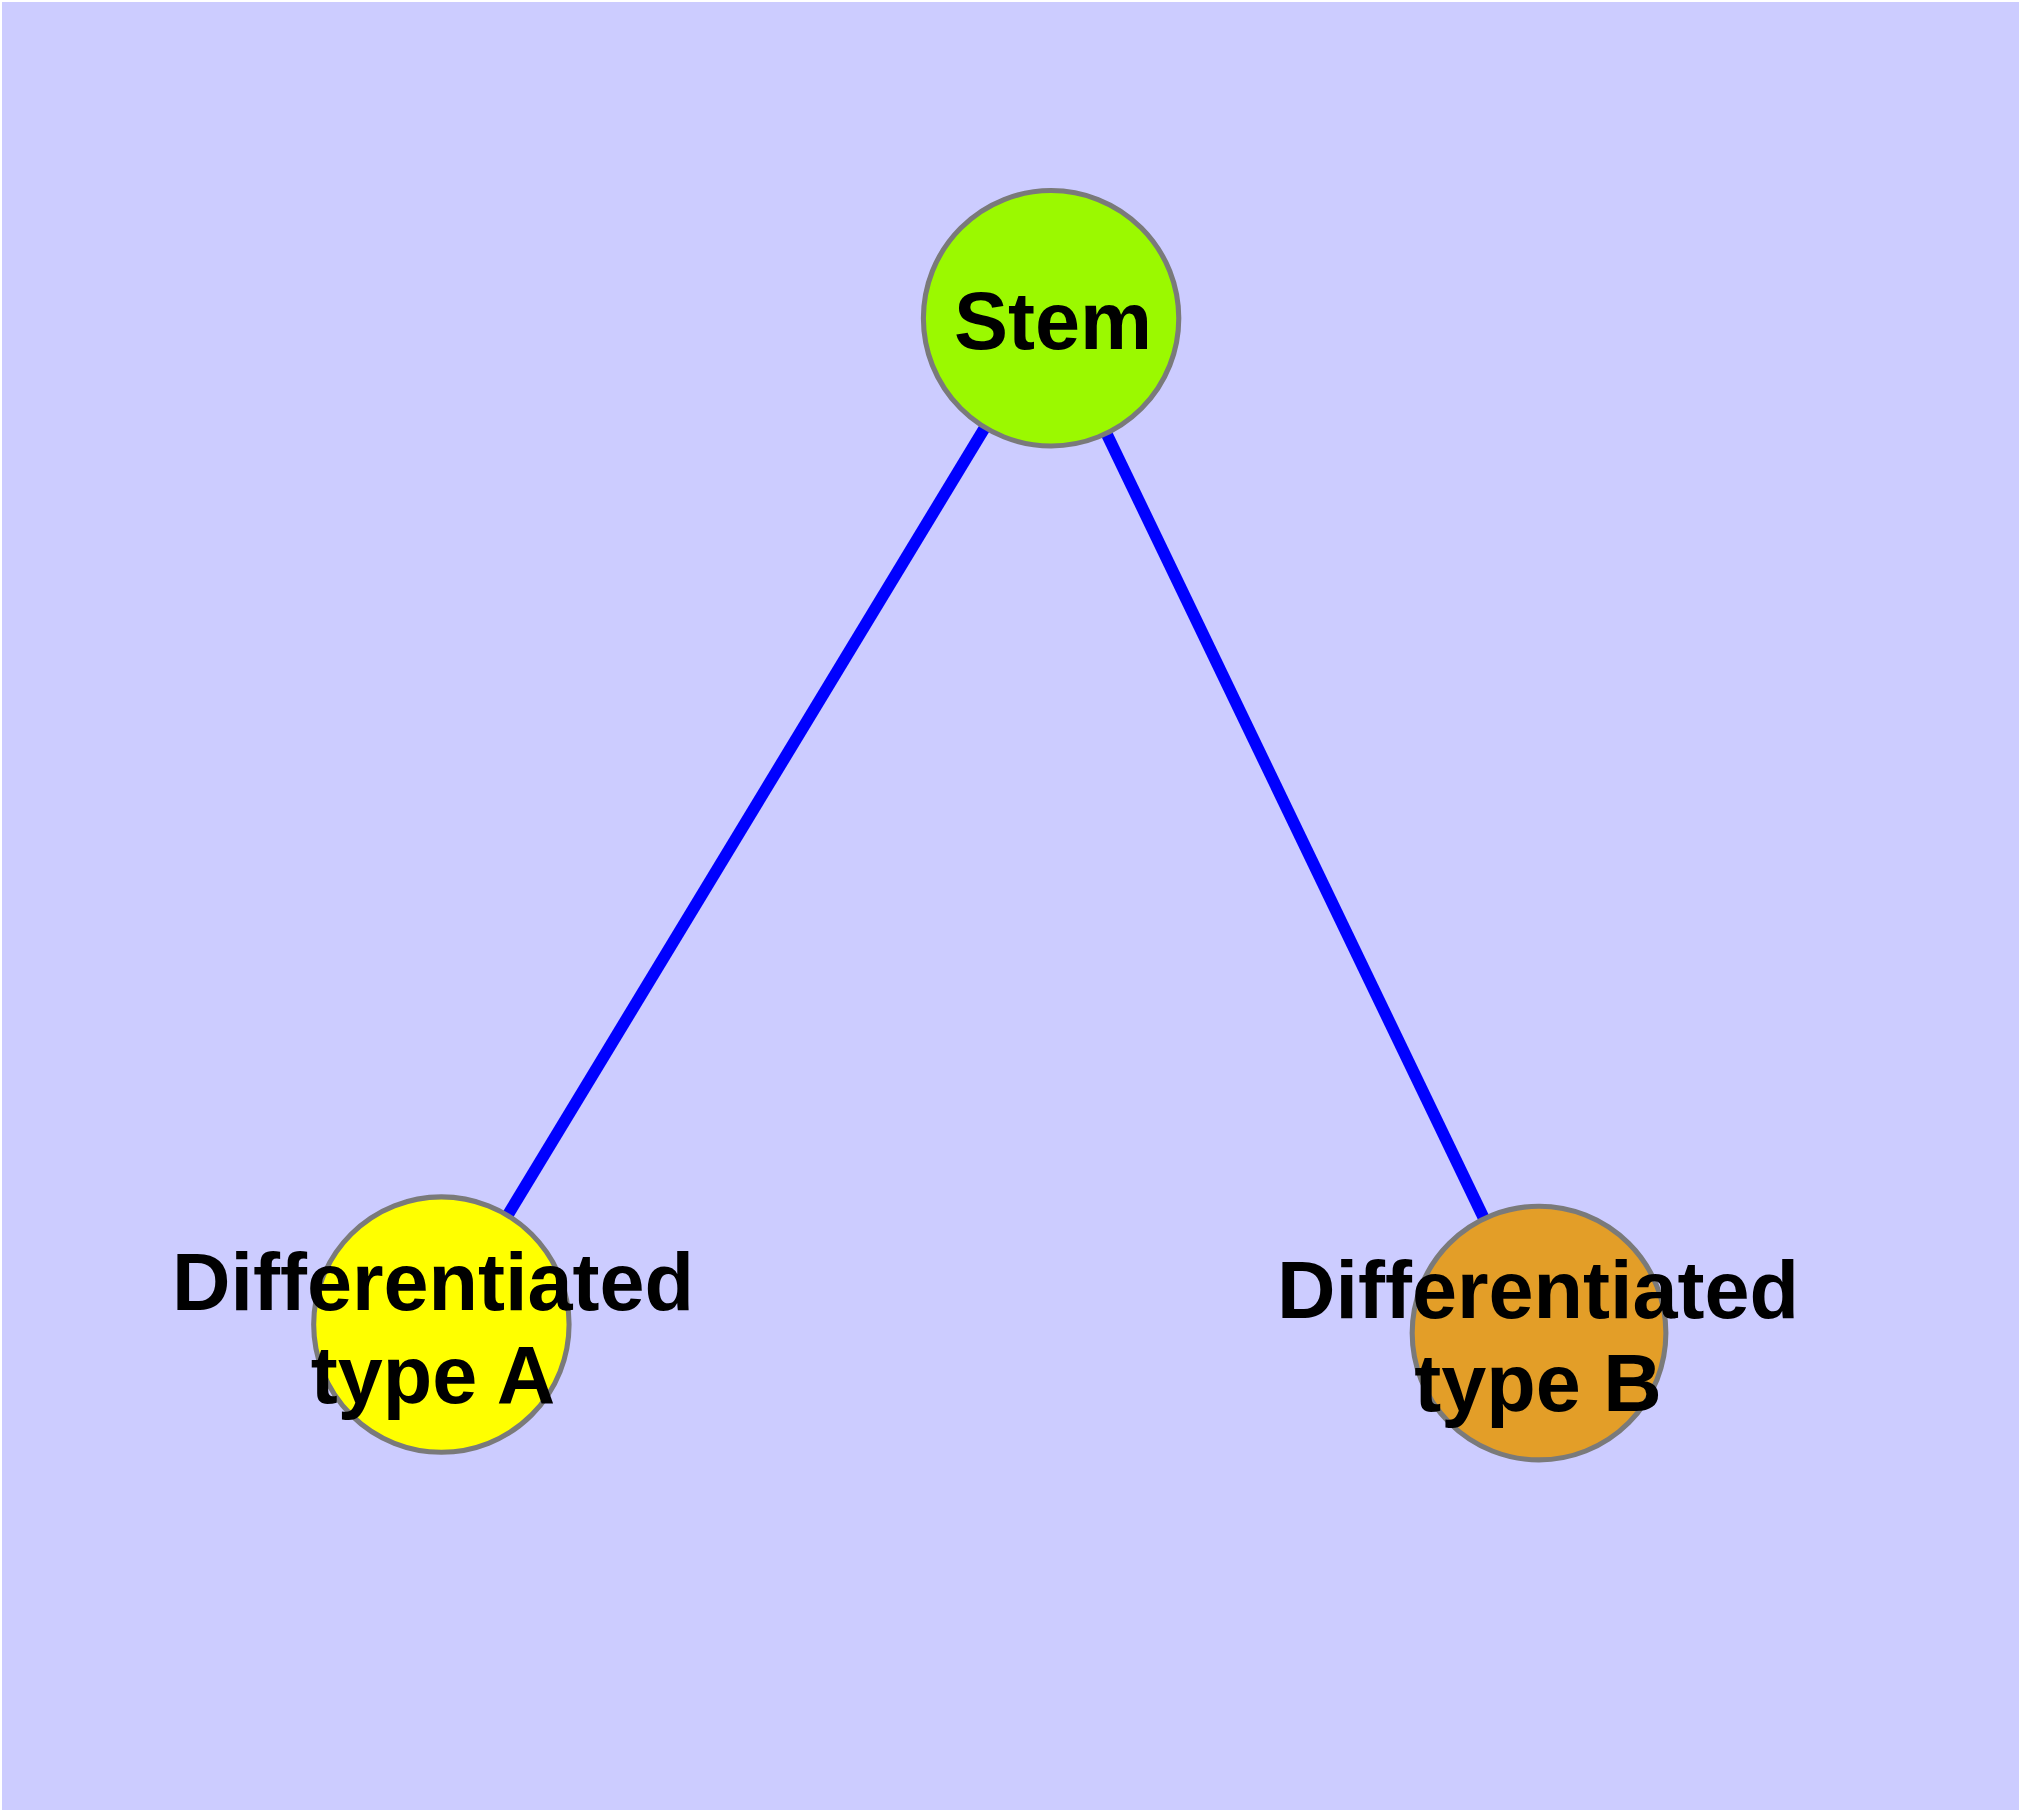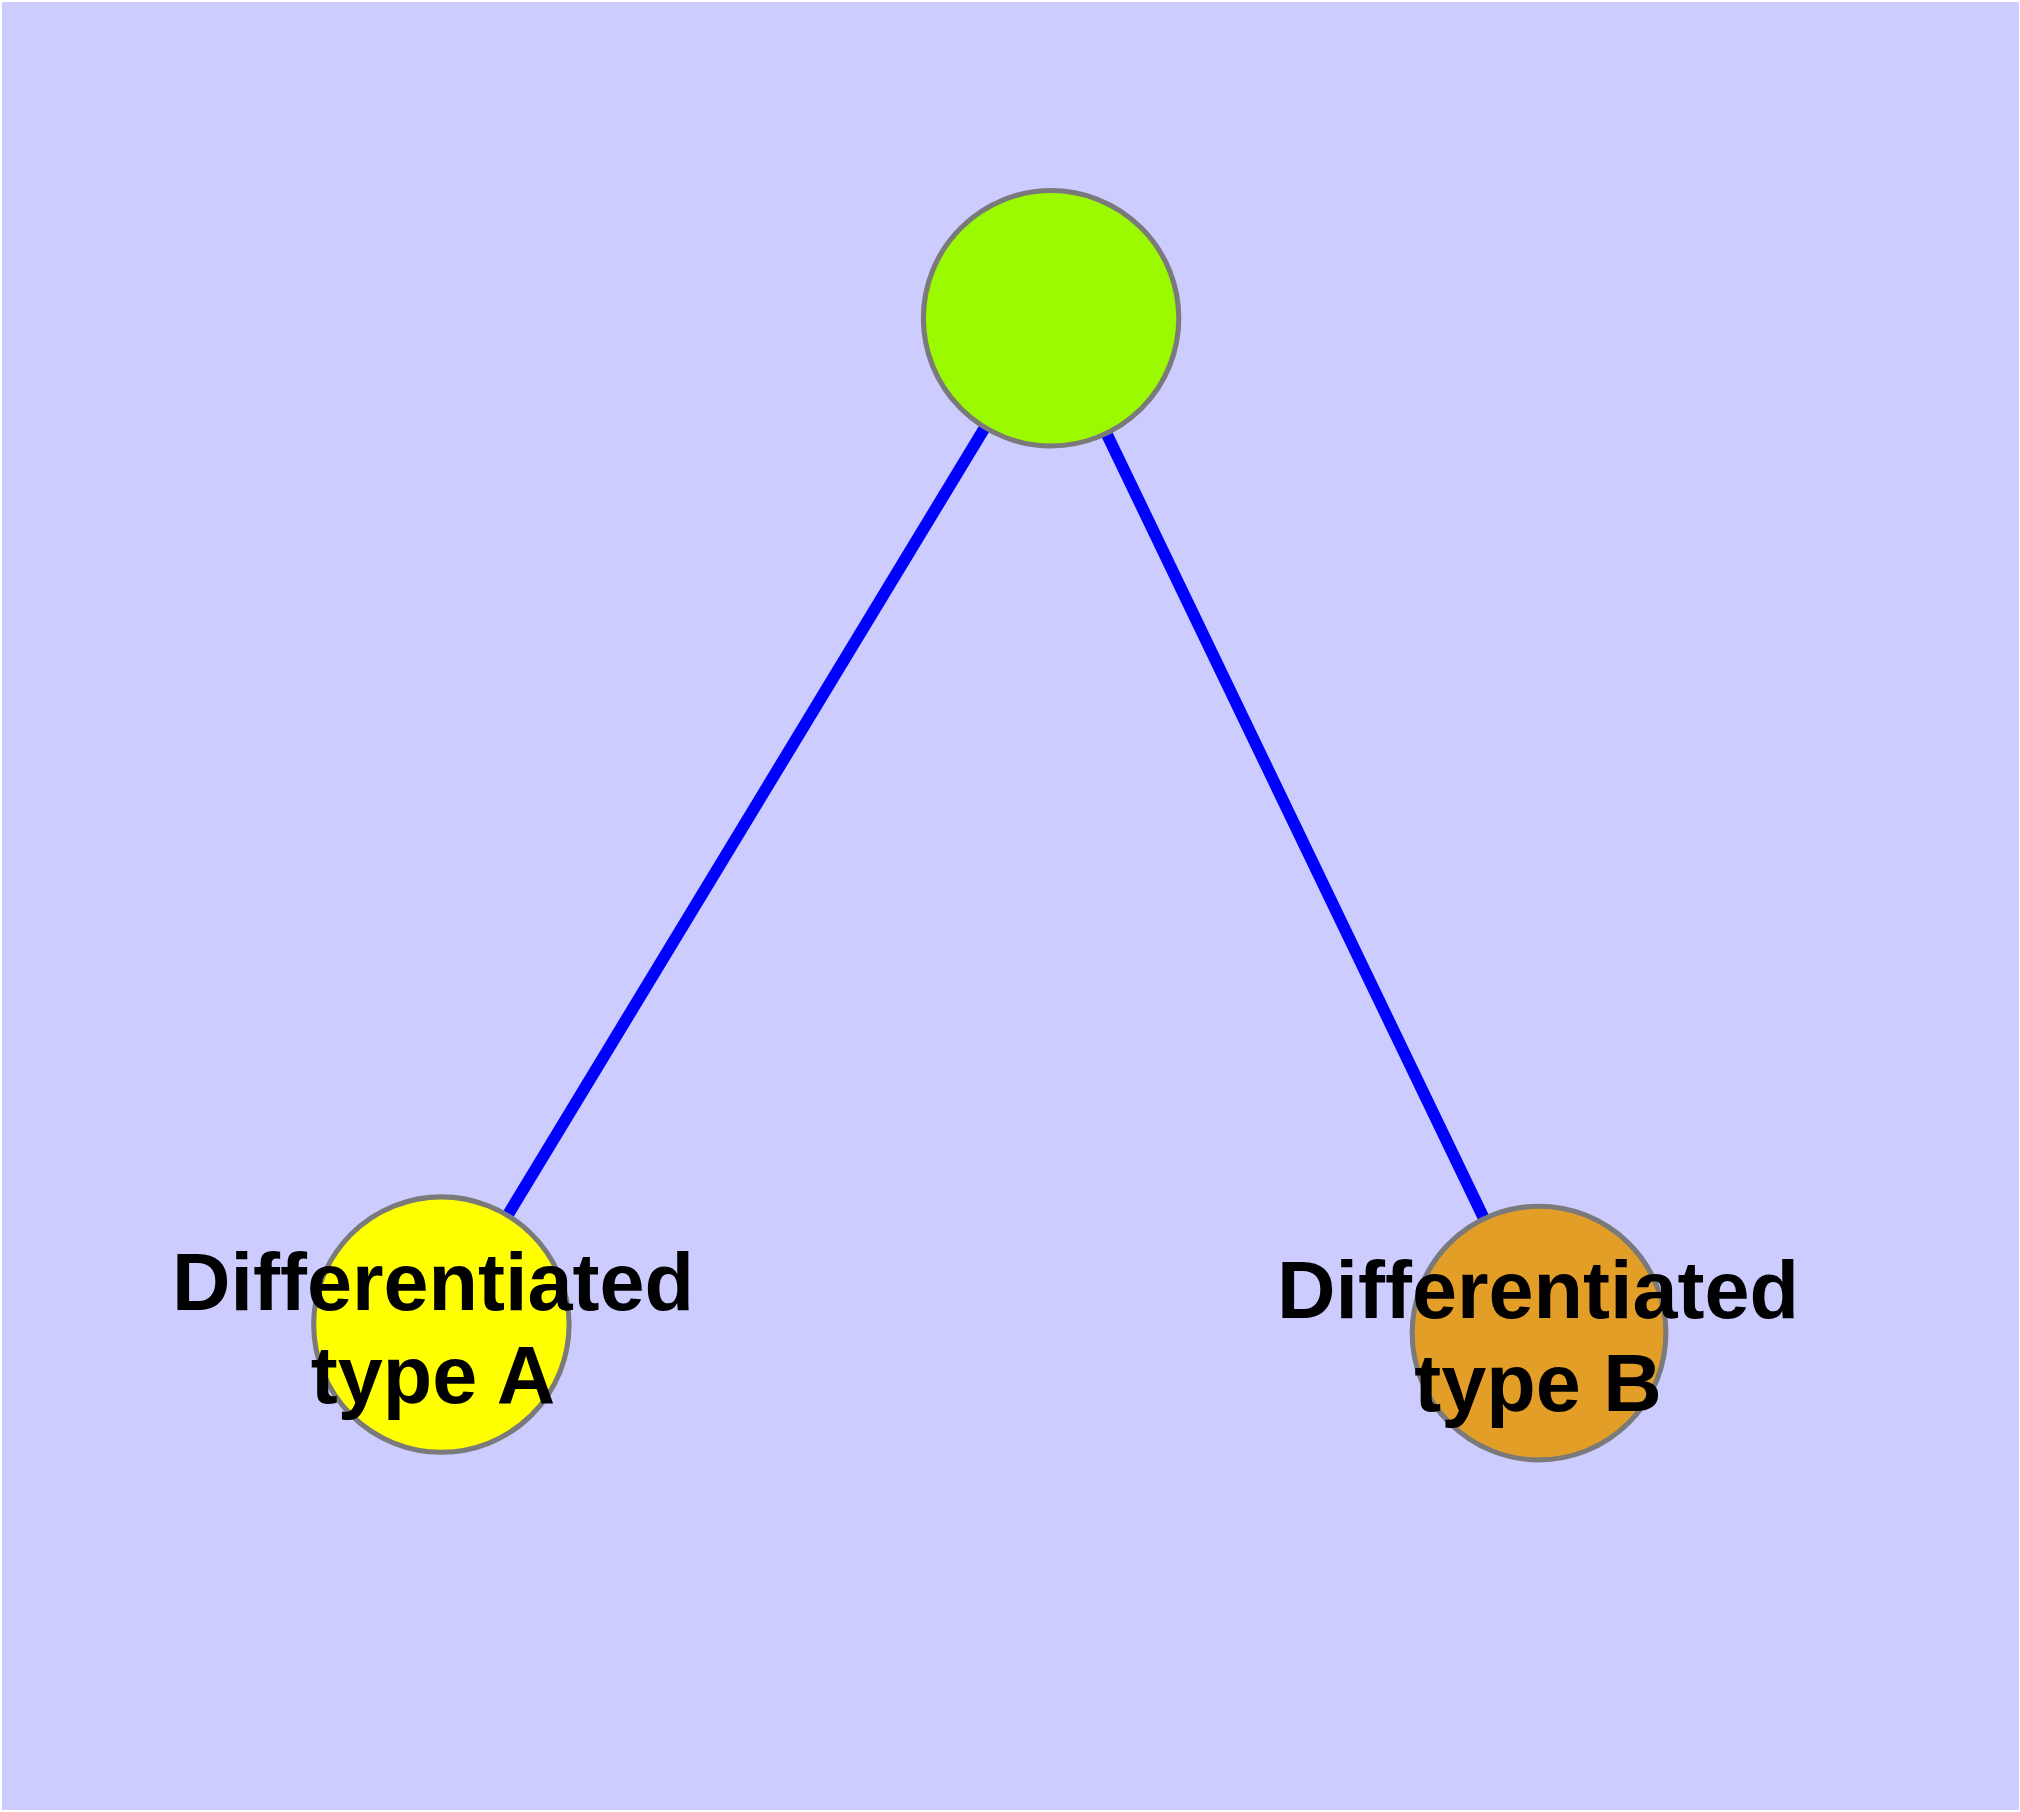--- a/index.html
+++ b/index.html
@@ -54,20 +54,21 @@
   <svg class="graph-svg" viewBox="0 0 2384 2138">
 
     <line class="edge" x1="1240" y1="374" x2="519" y2="1564" stroke="#0000FF"></line>
     <line class="edge" x1="1240" y1="374" x2="1817" y2="1574" stroke="#0000FF"></line>
 
     <circle class="node-circle" cx="1240" cy="374" r="151" fill="#9BF900"></circle>
     <circle class="node-circle" cx="519" cy="1564" r="151" fill="#FFFF00"></circle>
     <circle class="node-circle" cx="1817" cy="1574" r="150" fill="#E39E28"></circle>
   </svg>
 
+  <div class="node-label label-stem">Stem</div>
 
   <div class="node-label label-type-a">Differentiated
 type A</div>
 
   <div class="node-label label-type-b">Differentiated
 type B</div>
 </div>
 
 
 </body></html>

